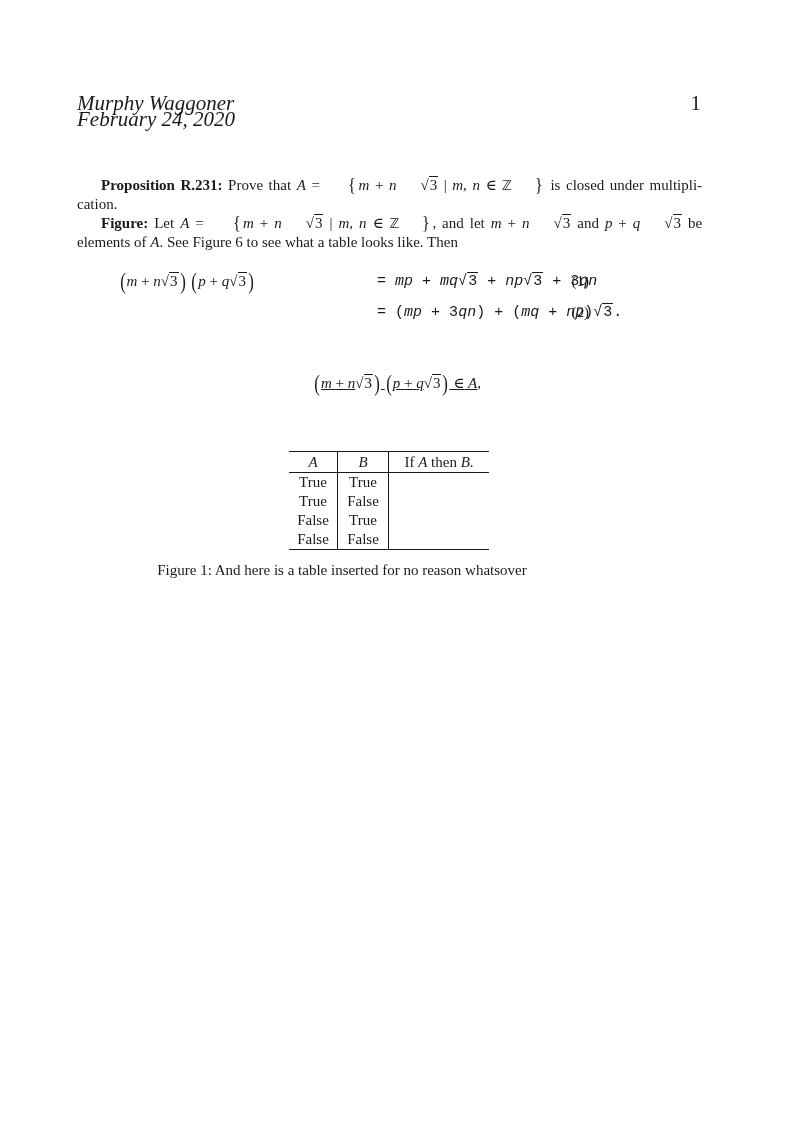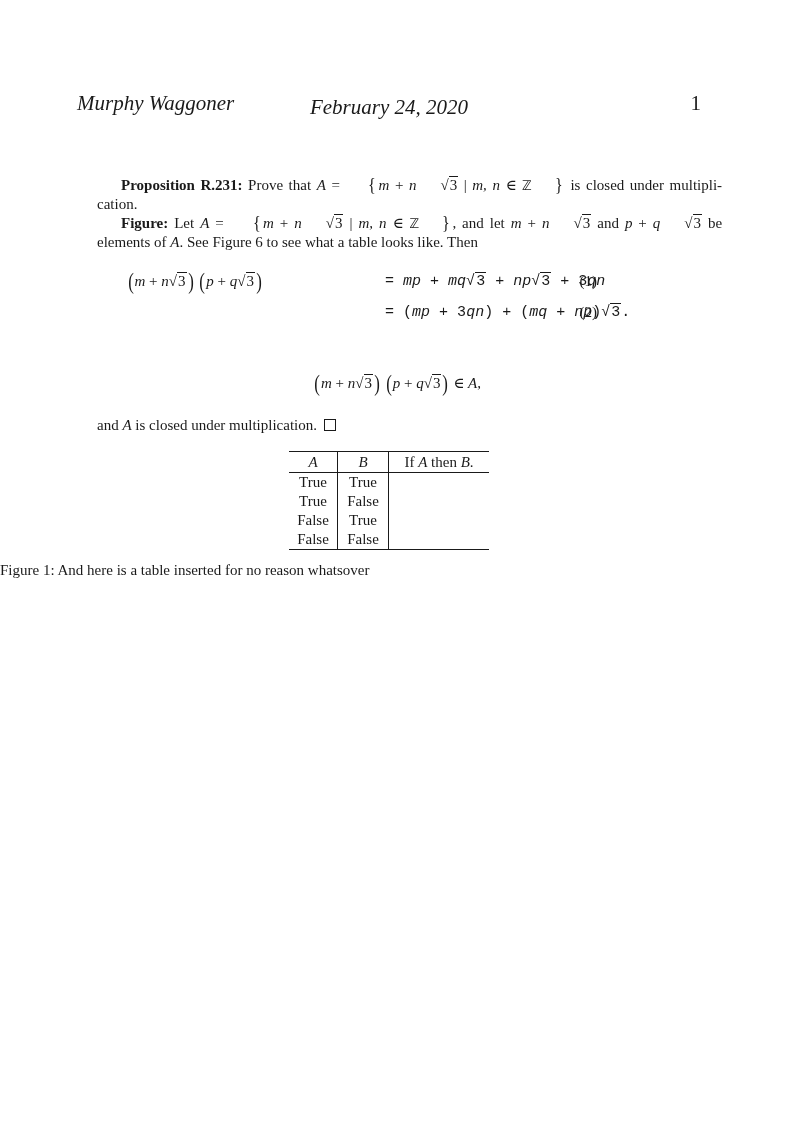--- a/index.html
+++ b/index.html
@@ -26,29 +26,28 @@
     .header {
       position: absolute;
       top: 94px;
       left: 77px;
       width: 624px;
       height: 20px;
       font-style: italic;
       font-size: 21px;
     }
     .header .h-left { position: absolute; left: 0; top: 0; }
-    .header .h-center { position: absolute; left: 0; right: 0; top: 4px; text-align: center; }
+    .header .h-center { position: absolute; left: 0; right: 0; top: 16px; text-align: left; }
     .header .h-right { position: absolute; right: 0; top: 0; font-style: normal; }
 
     .para {
       position: absolute;
       left: 77px;
       width: 625px;
       text-align: justify;
-      margin-left: 20px;
     }
     .indent { text-indent: 24px; }
     .bold { font-weight: bold; }
     .mi { font-style: italic; }
     .bb { font-family: "DejaVu Sans", sans-serif; font-size: 13px; }
     .sqrt {
       display: inline-block;
       position: relative;
     }
     .sqrt .rad { font-style: normal; }
@@ -67,21 +66,21 @@
     .bigparen {
       font-size: 24px;
       font-weight: 300;
       vertical-align: -3px;
       display: inline-block;
       transform: scaleX(0.7);
     }
 
     .eq-row {
       position: absolute;
-      left: 16px;
+      left: 8px;
       width: 674px;
       height: 24px;
     }
     .eq-lhs {
       position: absolute;
       right: 427px;
       top: 0;
       white-space: nowrap;
     }
     .eq-rhs {
@@ -95,20 +94,21 @@
       position: absolute;
       right: 93px;
       top: 0;
     }
     .eq-center {
       position: absolute;
       left: 0;
       width: 794px;
       text-align: center;
       white-space: nowrap;
+      text-decoration: underline;
     }
     .qed {
       display: inline-block;
       width: 10px;
       height: 10px;
       border: 1px solid #1a1a1a;
       vertical-align: -1px;
       margin-left: 3px;
     }
 
@@ -133,24 +133,24 @@
     }
     .truth-table tbody tr:last-child td {
       border-bottom: 1px solid #1a1a1a;
     }
     .truth-table .col-a { border-right: 1px solid #1a1a1a; width: 34px; }
     .truth-table .col-b { border-right: 1px solid #1a1a1a; width: 36px; }
     .truth-table .col-c { text-align: center; width: 86px; }
 
     .caption {
       position: absolute;
-      left: 0;
+      left: 16px;
       width: 652px;
       top: 561px;
-      text-align: left;
+      text-align: center;
     }
   </style>
 </head>
 <body>
 
 <div class="page">
 
   <div class="header">
     <span class="h-left">Murphy Waggoner</span>
     <span class="h-center">February 24, 2020</span>
@@ -237,26 +237,20 @@
     <span class="bigparen">(</span><span class="mi">m</span>
     <span>+</span>
     <span class="mi">n</span><span class="sqrt"><span class="rad">√</span><span class="arg">3</span></span><span class="bigparen">)</span>
     <span class="bigparen">(</span><span class="mi">p</span>
     <span>+</span>
     <span class="mi">q</span><span class="sqrt"><span class="rad">√</span><span class="arg">3</span></span><span class="bigparen">)</span>
     <span>∈</span>
     <span class="mi">A</span><span>,</span>
   </div>
 
-  <div class="para" style="top:416px;">
-    <span>and</span>
-    <span class="mi">A</span>
-    <span>is closed under multiplication.</span>
-    <span class="qed"></span>
-  </div>
 
   <table class="truth-table">
     <thead>
       <tr>
         <th class="col-a mi">A</th>
         <th class="col-b mi">B</th>
         <th class="col-c">
           <span>If</span>
           <span class="mi">A</span>
           <span>then</span>

